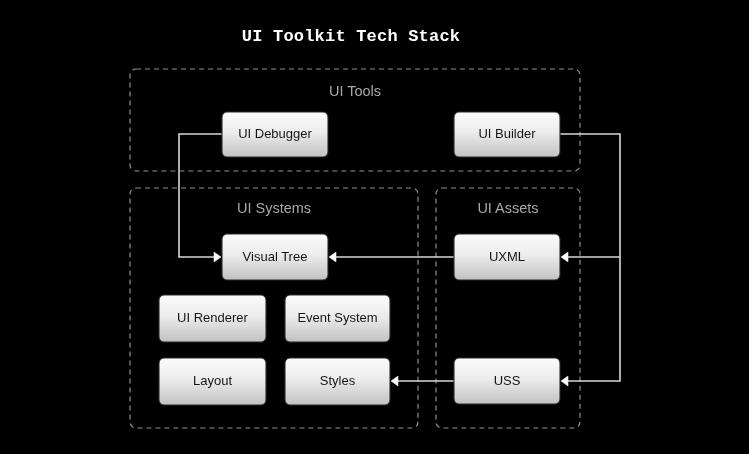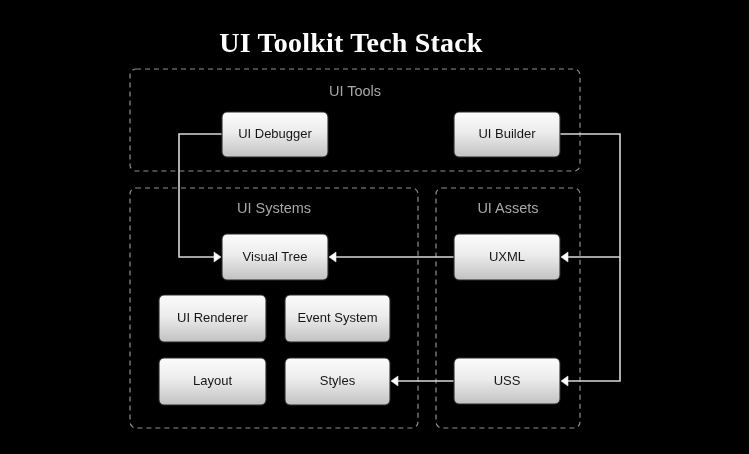--- a/index.html
+++ b/index.html
@@ -20,24 +20,24 @@
     height: 454px;
     background: #000000;
   }
   #diagram-title {
     position: absolute;
     left: 0;
     top: 27px;
     width: 702px;
     text-align: center;
     color: #ffffff;
-    font-size: 28px;
+    font-size: 17px;
     font-weight: bold;
     letter-spacing: 0.2px;
-    font-family: Liberation Serif, serif;
+    font-family: Liberation Mono, monospace;
   }
   svg#graph {
     position: absolute;
     left: 0;
     top: 0;
     width: 749px;
     height: 454px;
   }
   .cluster-rect {
     fill: none;

